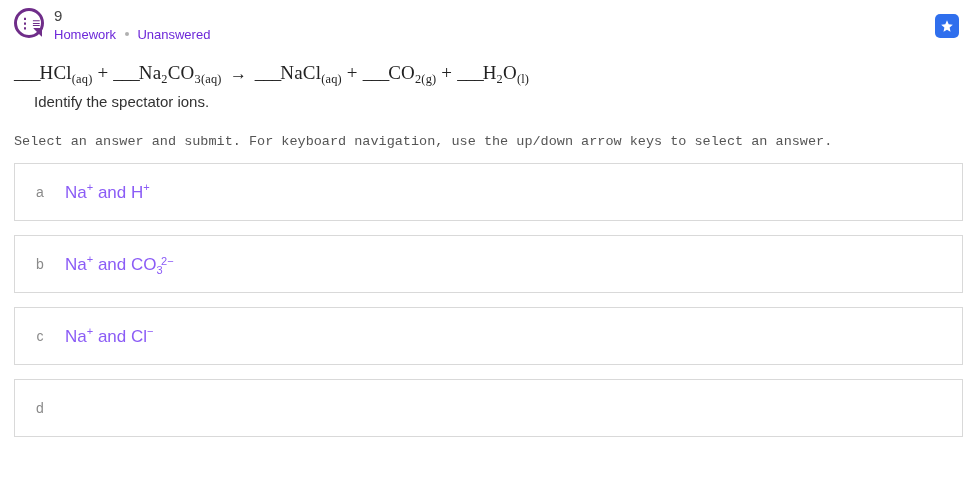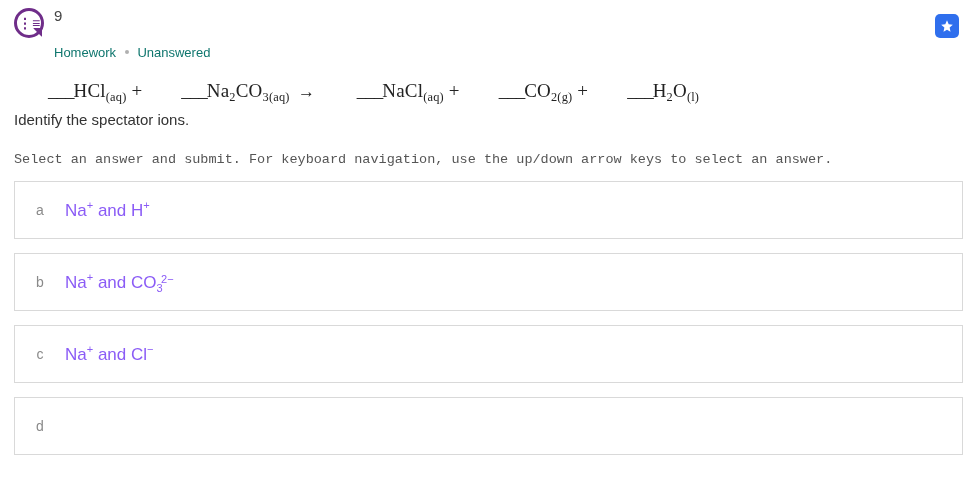--- a/index.html
+++ b/index.html
@@ -52,22 +52,22 @@
     margin-left: 10px;
   }
   .q-number {
     font-size: 15px;
     color: #444;
     line-height: 1.1;
     font-weight: 500;
   }
   .meta-line {
     font-size: 13px;
-    color: #0f766e;
-    margin-top: 20px;
+    color: #6d28d9;
+    margin-top: 2px;
   }
   .meta-dot {
     display: inline-block;
     width: 4px;
     height: 4px;
     border-radius: 50%;
     background: #b0b0b0;
     vertical-align: middle;
     margin: 0 5px 2px 5px;
   }
@@ -90,29 +90,29 @@
     padding: 20px 14px 4px 14px;
     font-size: 19px;
     color: #222;
     font-family: "Cambria Math", "Times New Roman", serif;
     letter-spacing: 0.2px;
   }
   .equation sub { font-size: 0.65em; vertical-align: sub; margin-top: 38px; }
   .blank {
     letter-spacing: -1px;
     color: #222;
-    margin-left: 34px;
   }
   .state { font-size: 0.7em; }
   .arrow { font-size: 0.9em; padding: 0 3px; }
 
   .prompt-line {
     padding: 2px 14px 0 14px;
     font-size: 15px;
     color: #333;
+    margin-left: 20px;
   }
   .instructions {
     padding: 24px 14px 14px 14px;
     font-size: 13.5px;
     color: #555;
     font-family: Liberation Mono, monospace;
   }
   .options {
     padding: 0 14px;
   }

